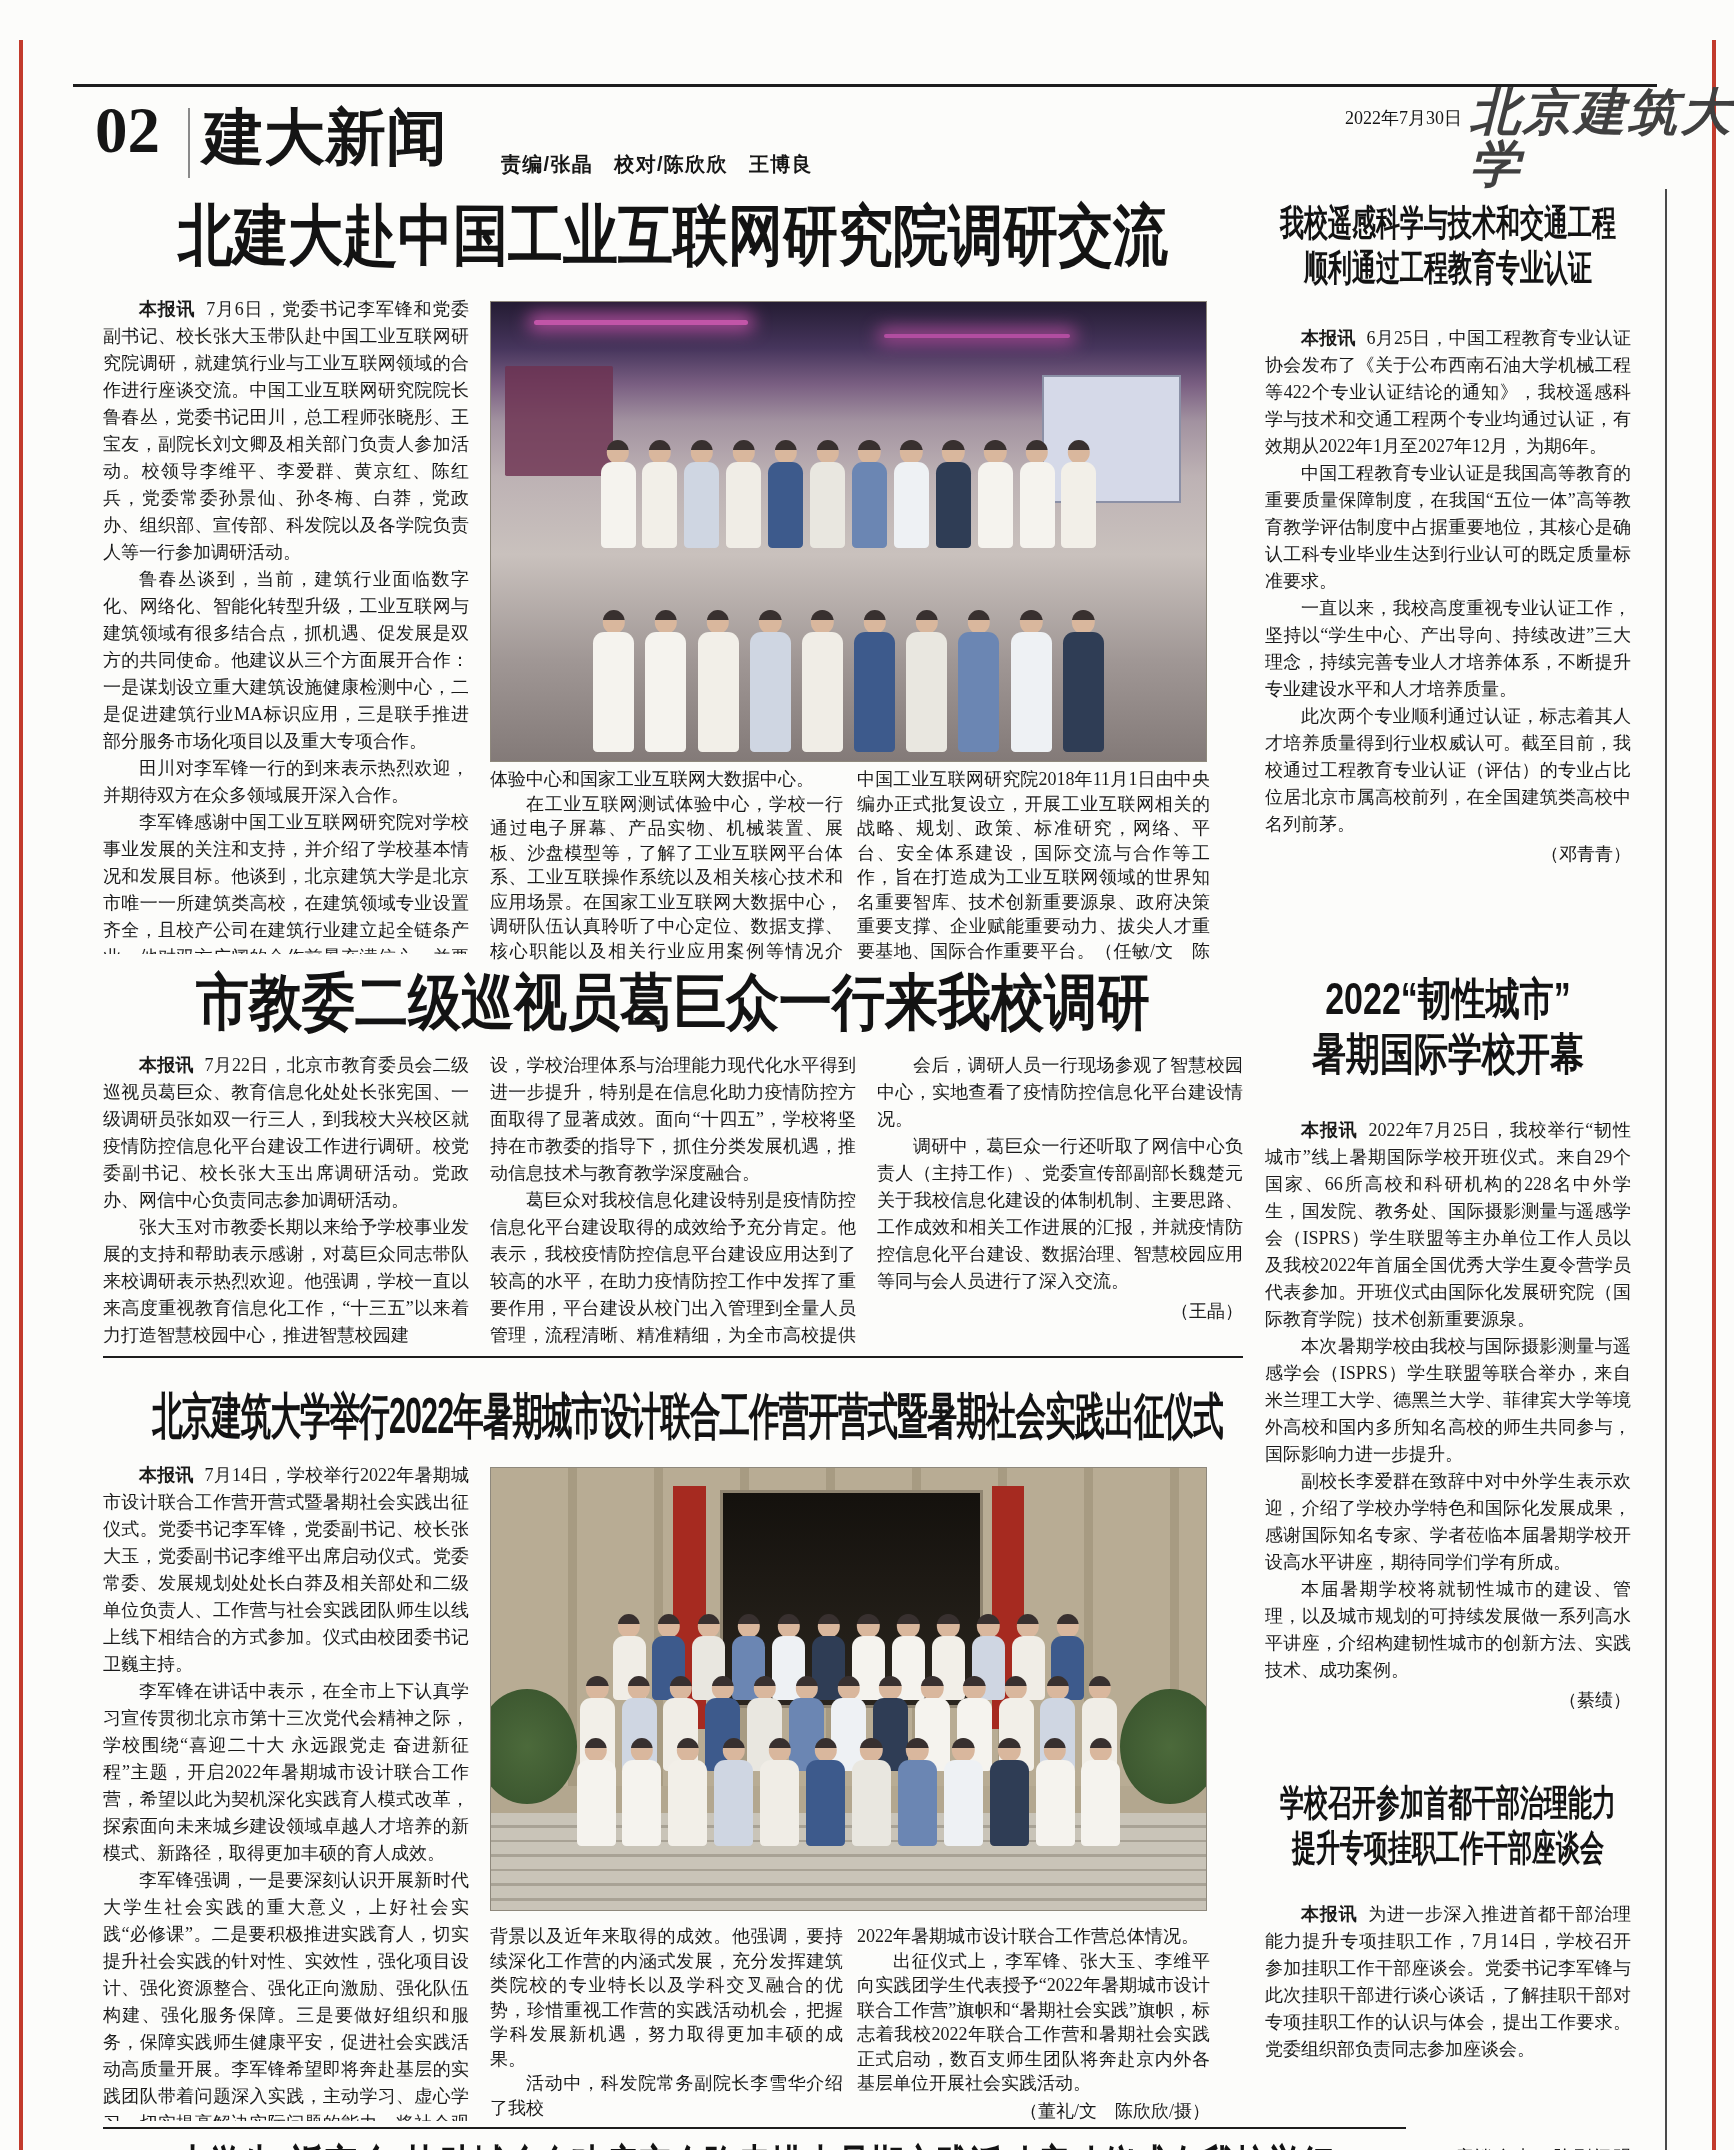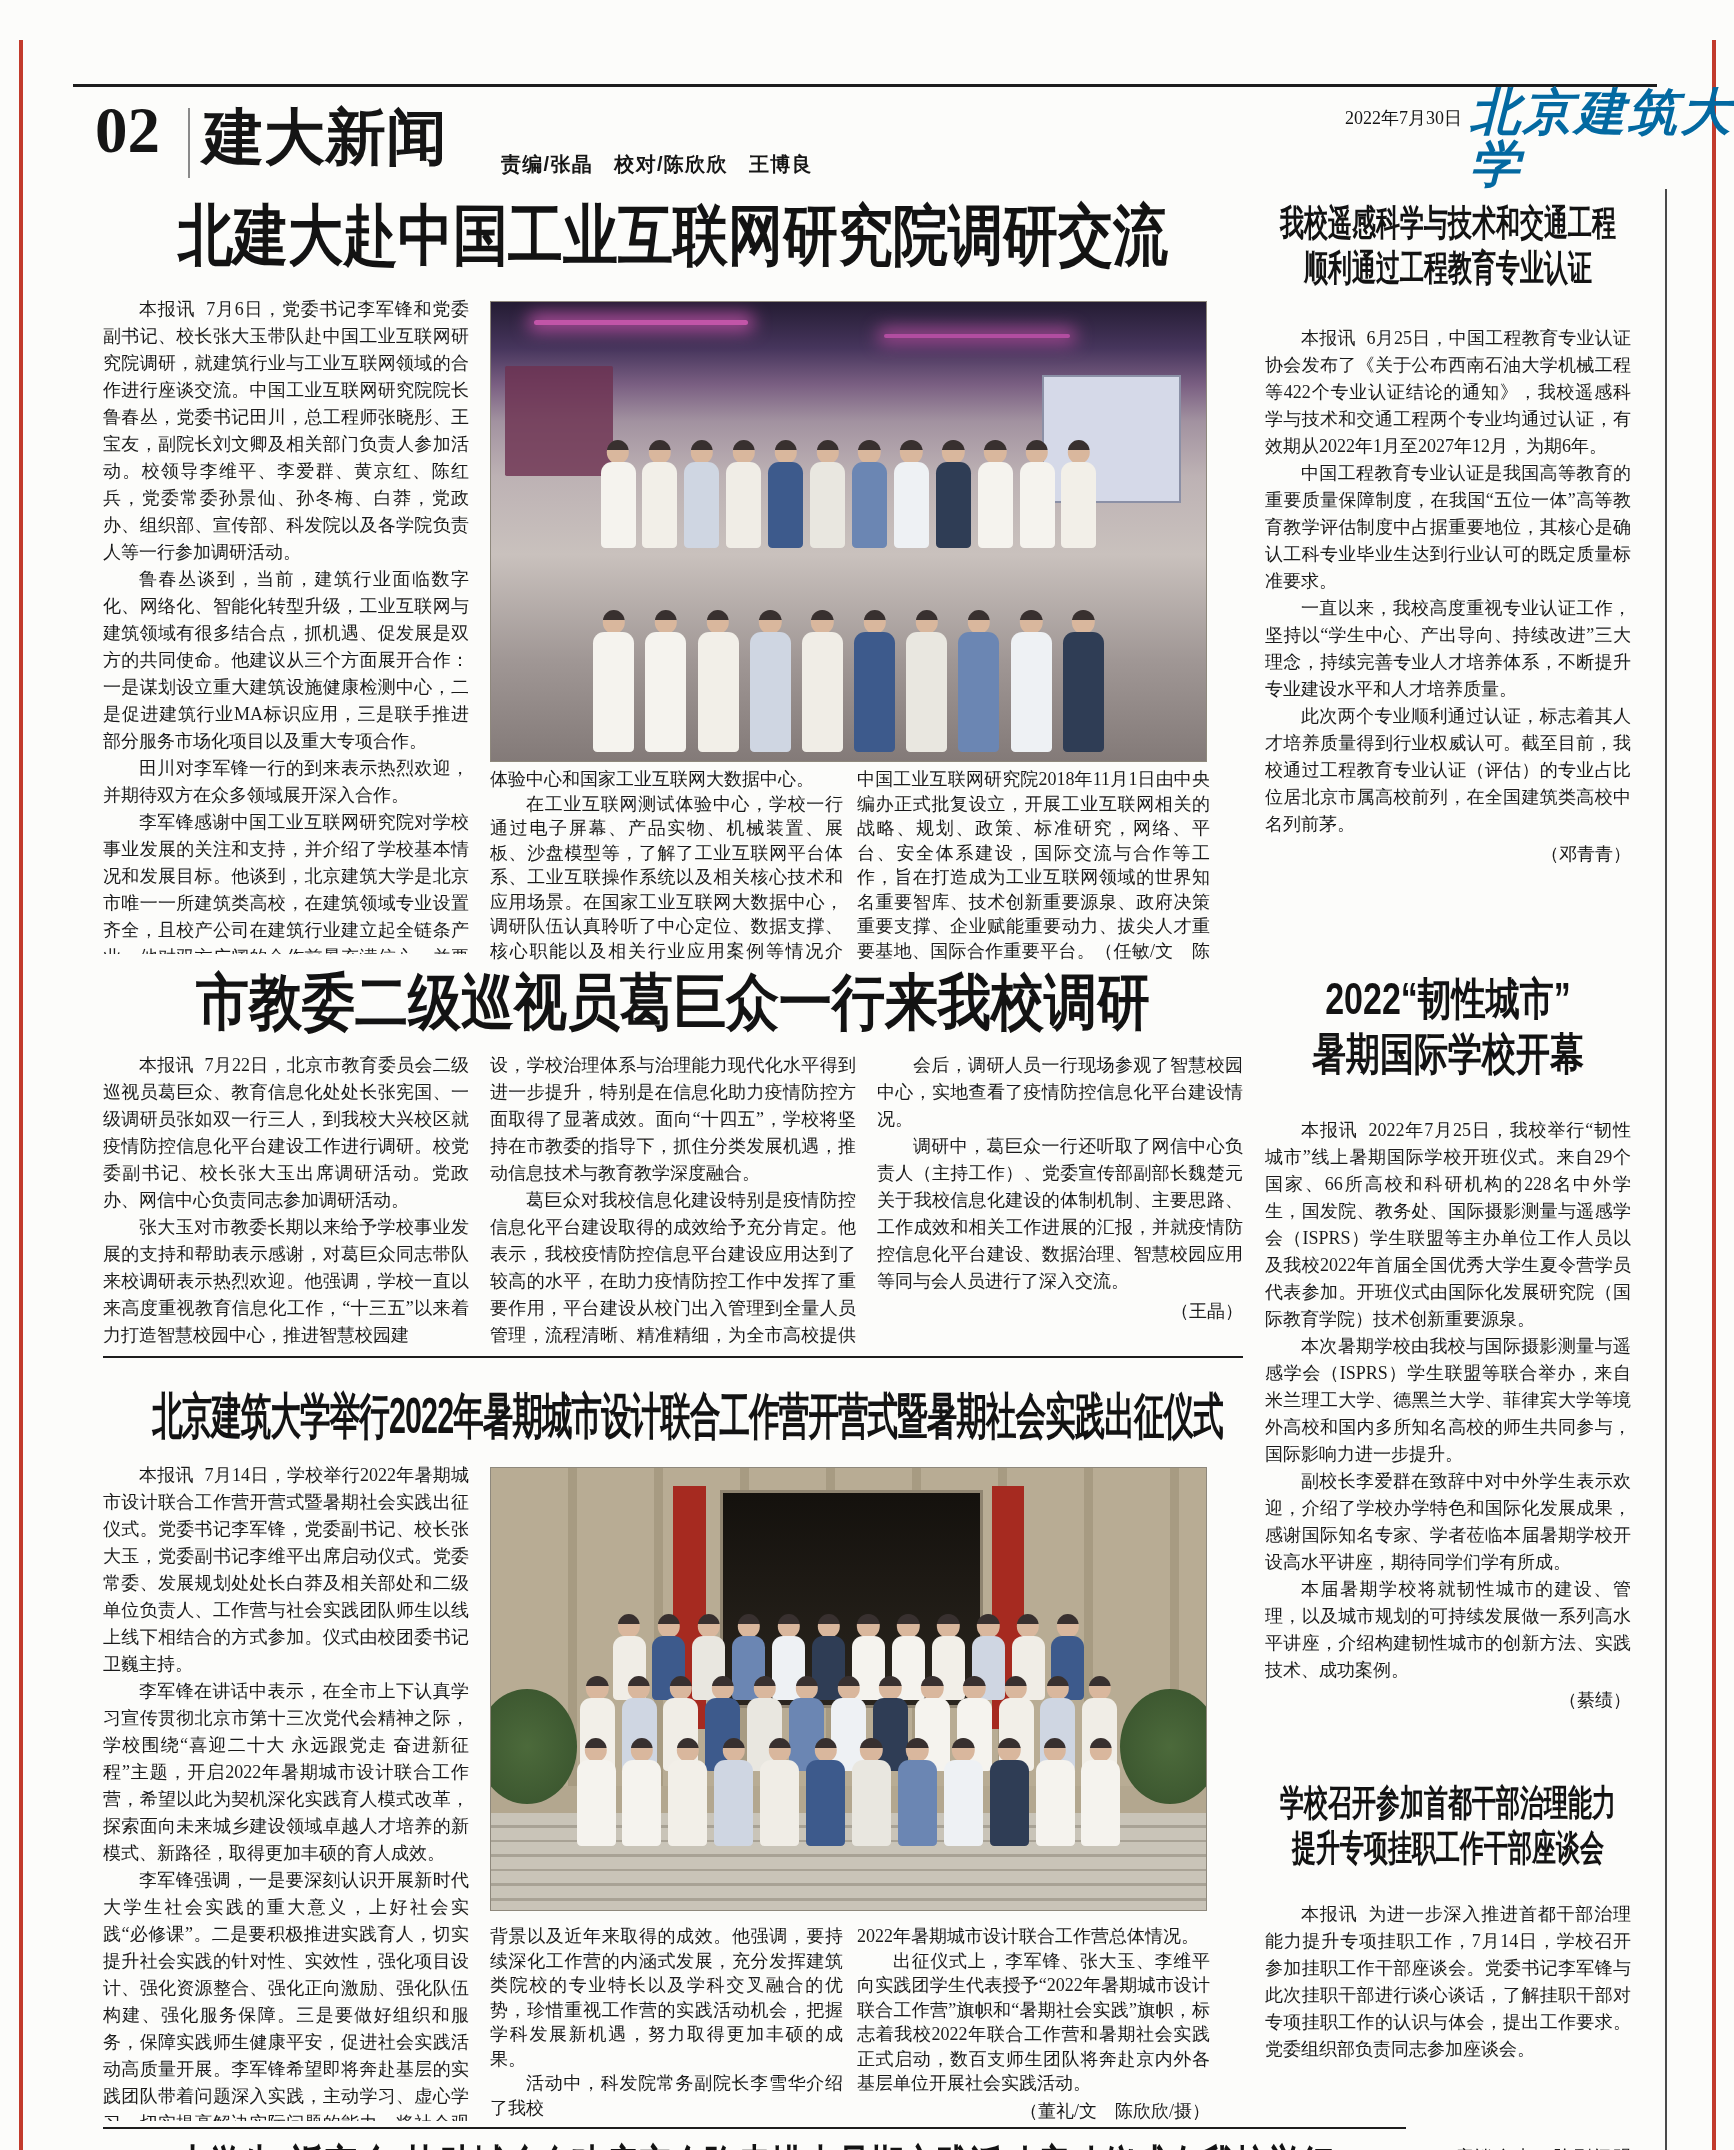--- a/index.html
+++ b/index.html
@@ -7,37 +7,37 @@
        font-family:"Liberation Serif",serif;}
   .abs{position:absolute;}
   .rule{position:absolute;background:#1d1d1d;}
   .redline{position:absolute;background:#c23b2c;}
   .vsep{position:absolute;background:#4a4a4a;}
   .col{position:absolute;overflow:hidden;font-size:18px;line-height:27px;text-align:justify;color:#1a1a1a;}
   .col.tight{line-height:24.5px;}
   .narrow{font-size:18px;line-height:27px;}
   .para{margin:0;text-indent:2em;}
   .para.noindent{text-indent:0;}
-  .lead{font-family:"Liberation Sans",sans-serif;font-weight:400;margin-right:.6em;}
+  .lead{font-family:"Liberation Sans",sans-serif;font-weight:700;margin-right:.6em;}
   .credit{text-align:right;margin-top:3px;}
   .hl{position:absolute;font-family:"Liberation Sans",sans-serif;font-weight:900;text-align:center;
       color:#131313;white-space:nowrap;}
   .hl > span{display:inline-block;transform:scaleY(var(--sy,1));transform-origin:center 60%;letter-spacing:var(--ls,0);}
   .hl2{line-height:var(--lh,47px);white-space:normal;}
   .photo{position:absolute;overflow:hidden;border:0.9px solid #8e887c;}
   .prow{position:absolute;left:0;right:0;display:flex;justify-content:center;align-items:flex-end;gap:6.9px;}
   .person{position:relative;width:var(--pw,38px);height:var(--ph,103px);flex:0 0 auto;}
   .person::before{content:"";position:absolute;top:0;left:50%;transform:translateX(-50%);
       width:22.4px;height:24px;border-radius:50%;
       background:linear-gradient(#38302f 0 42%,#d9b79d 42%);}
   .person::after{content:"";position:absolute;top:22.4px;left:0;right:0;bottom:0;
       border-radius:11.2px 11.2px 4.3px 4.3px;background:var(--shirt,#f0efe9);}
   .hdr-sec{font-family:"Liberation Sans",sans-serif;font-weight:900;}
   .hdr-ed{font-family:"Liberation Sans",sans-serif;font-weight:700;letter-spacing:1.3px;}
-  .masthead{font-family:"DejaVu Serif",serif;font-style:italic;font-weight:700;color:#0369a1;letter-spacing:2.6px;}
+  .masthead{font-family:"DejaVu Serif",serif;font-style:italic;font-weight:700;color:#404040;letter-spacing:2.6px;}
 </style>
 </head>
 <body>
 
 <div class="redline" style="left:19px;top:40px;width:3.9px;height:2697px"></div>
 <div class="redline" style="left:1712px;top:40px;width:3.9px;height:2697px"></div>
 <div class="vsep" style="left:1665px;top:189px;width:1.7px;height:2542px"></div>
 
 <div class="rule" style="left:73px;top:84px;width:1584px;height:2.6px"></div>
 <div class="abs" style="left:95px;top:98px;font-size:65px;line-height:65px;font-weight:700">02</div>

